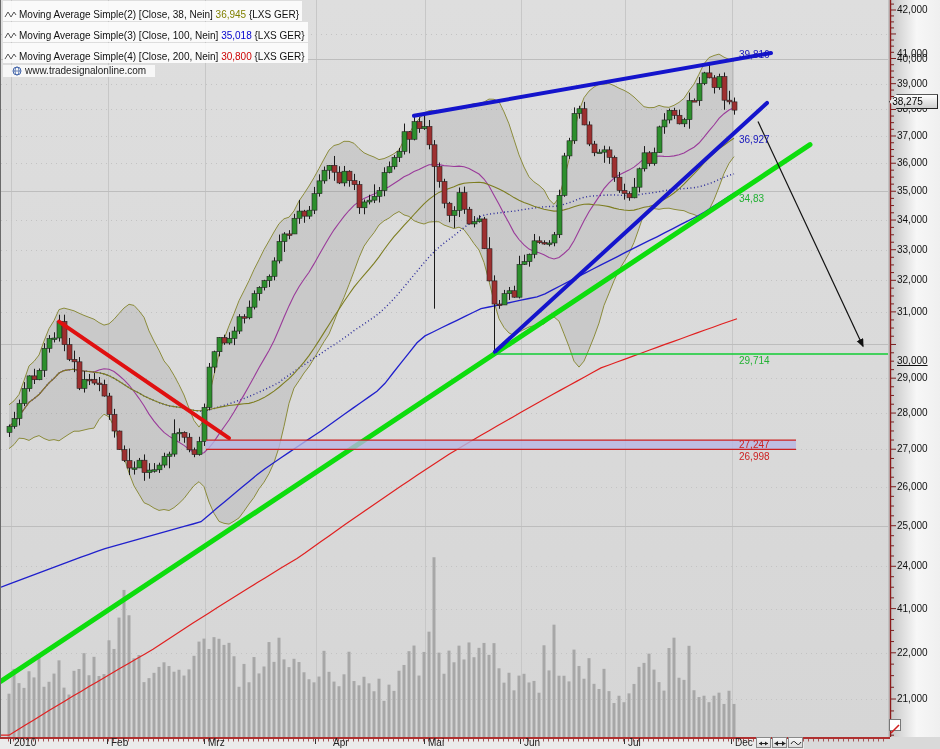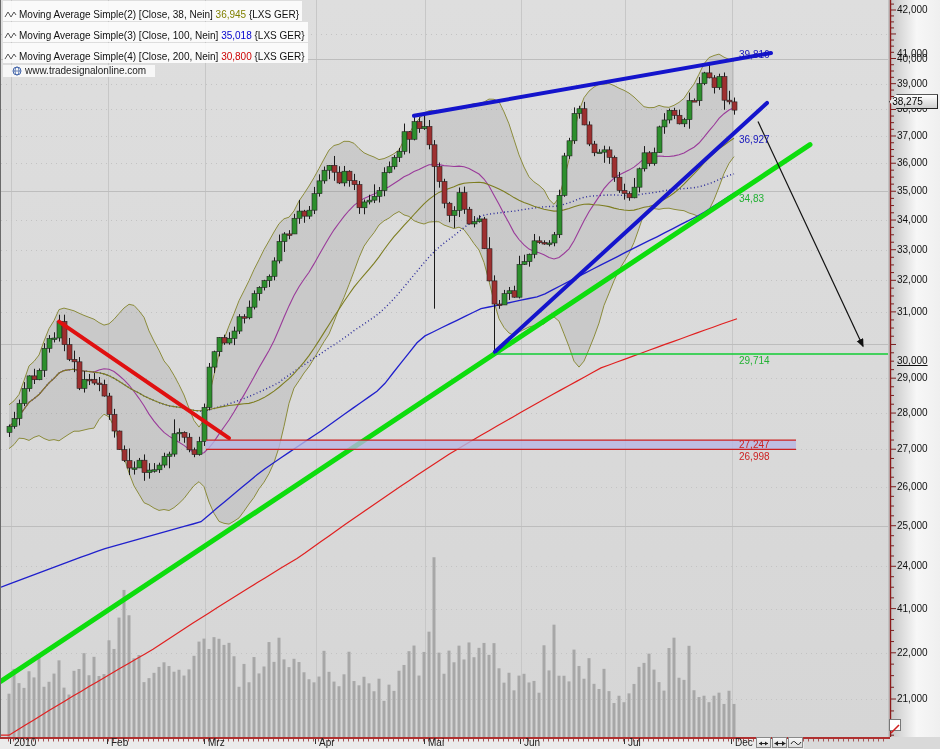--- a/index.html
+++ b/index.html
@@ -915,20 +915,20 @@
         </button>
         <button class="corner-btn">
           <span><svg width="12" height="8">
               <path d="M1,5 Q3.5,0.5 6,4 T11,3" fill="none" stroke="#222" stroke-width="1"></path>
             </svg></span>
         </button>
       </div>
   <div class="month-label" style="left: 14px;">2010</div>
       <div class="month-label" style="left: 111px;">Feb</div>
       <div class="month-label" style="left: 208px;">Mrz</div>
-      <div class="month-label" style="left: 319px;">Apr</div>
+      <div class="month-label" style="left: 333px;">Apr</div>
       <div class="month-label" style="left: 428px;">Mai</div>
       <div class="month-label" style="left: 524px;">Jun</div>
       <div class="month-label" style="left: 628px;">Jul</div>
       <div class="month-label" style="left: 735px;">Dec</div>
     </div>
 
 </div>
 
 </body></html>

